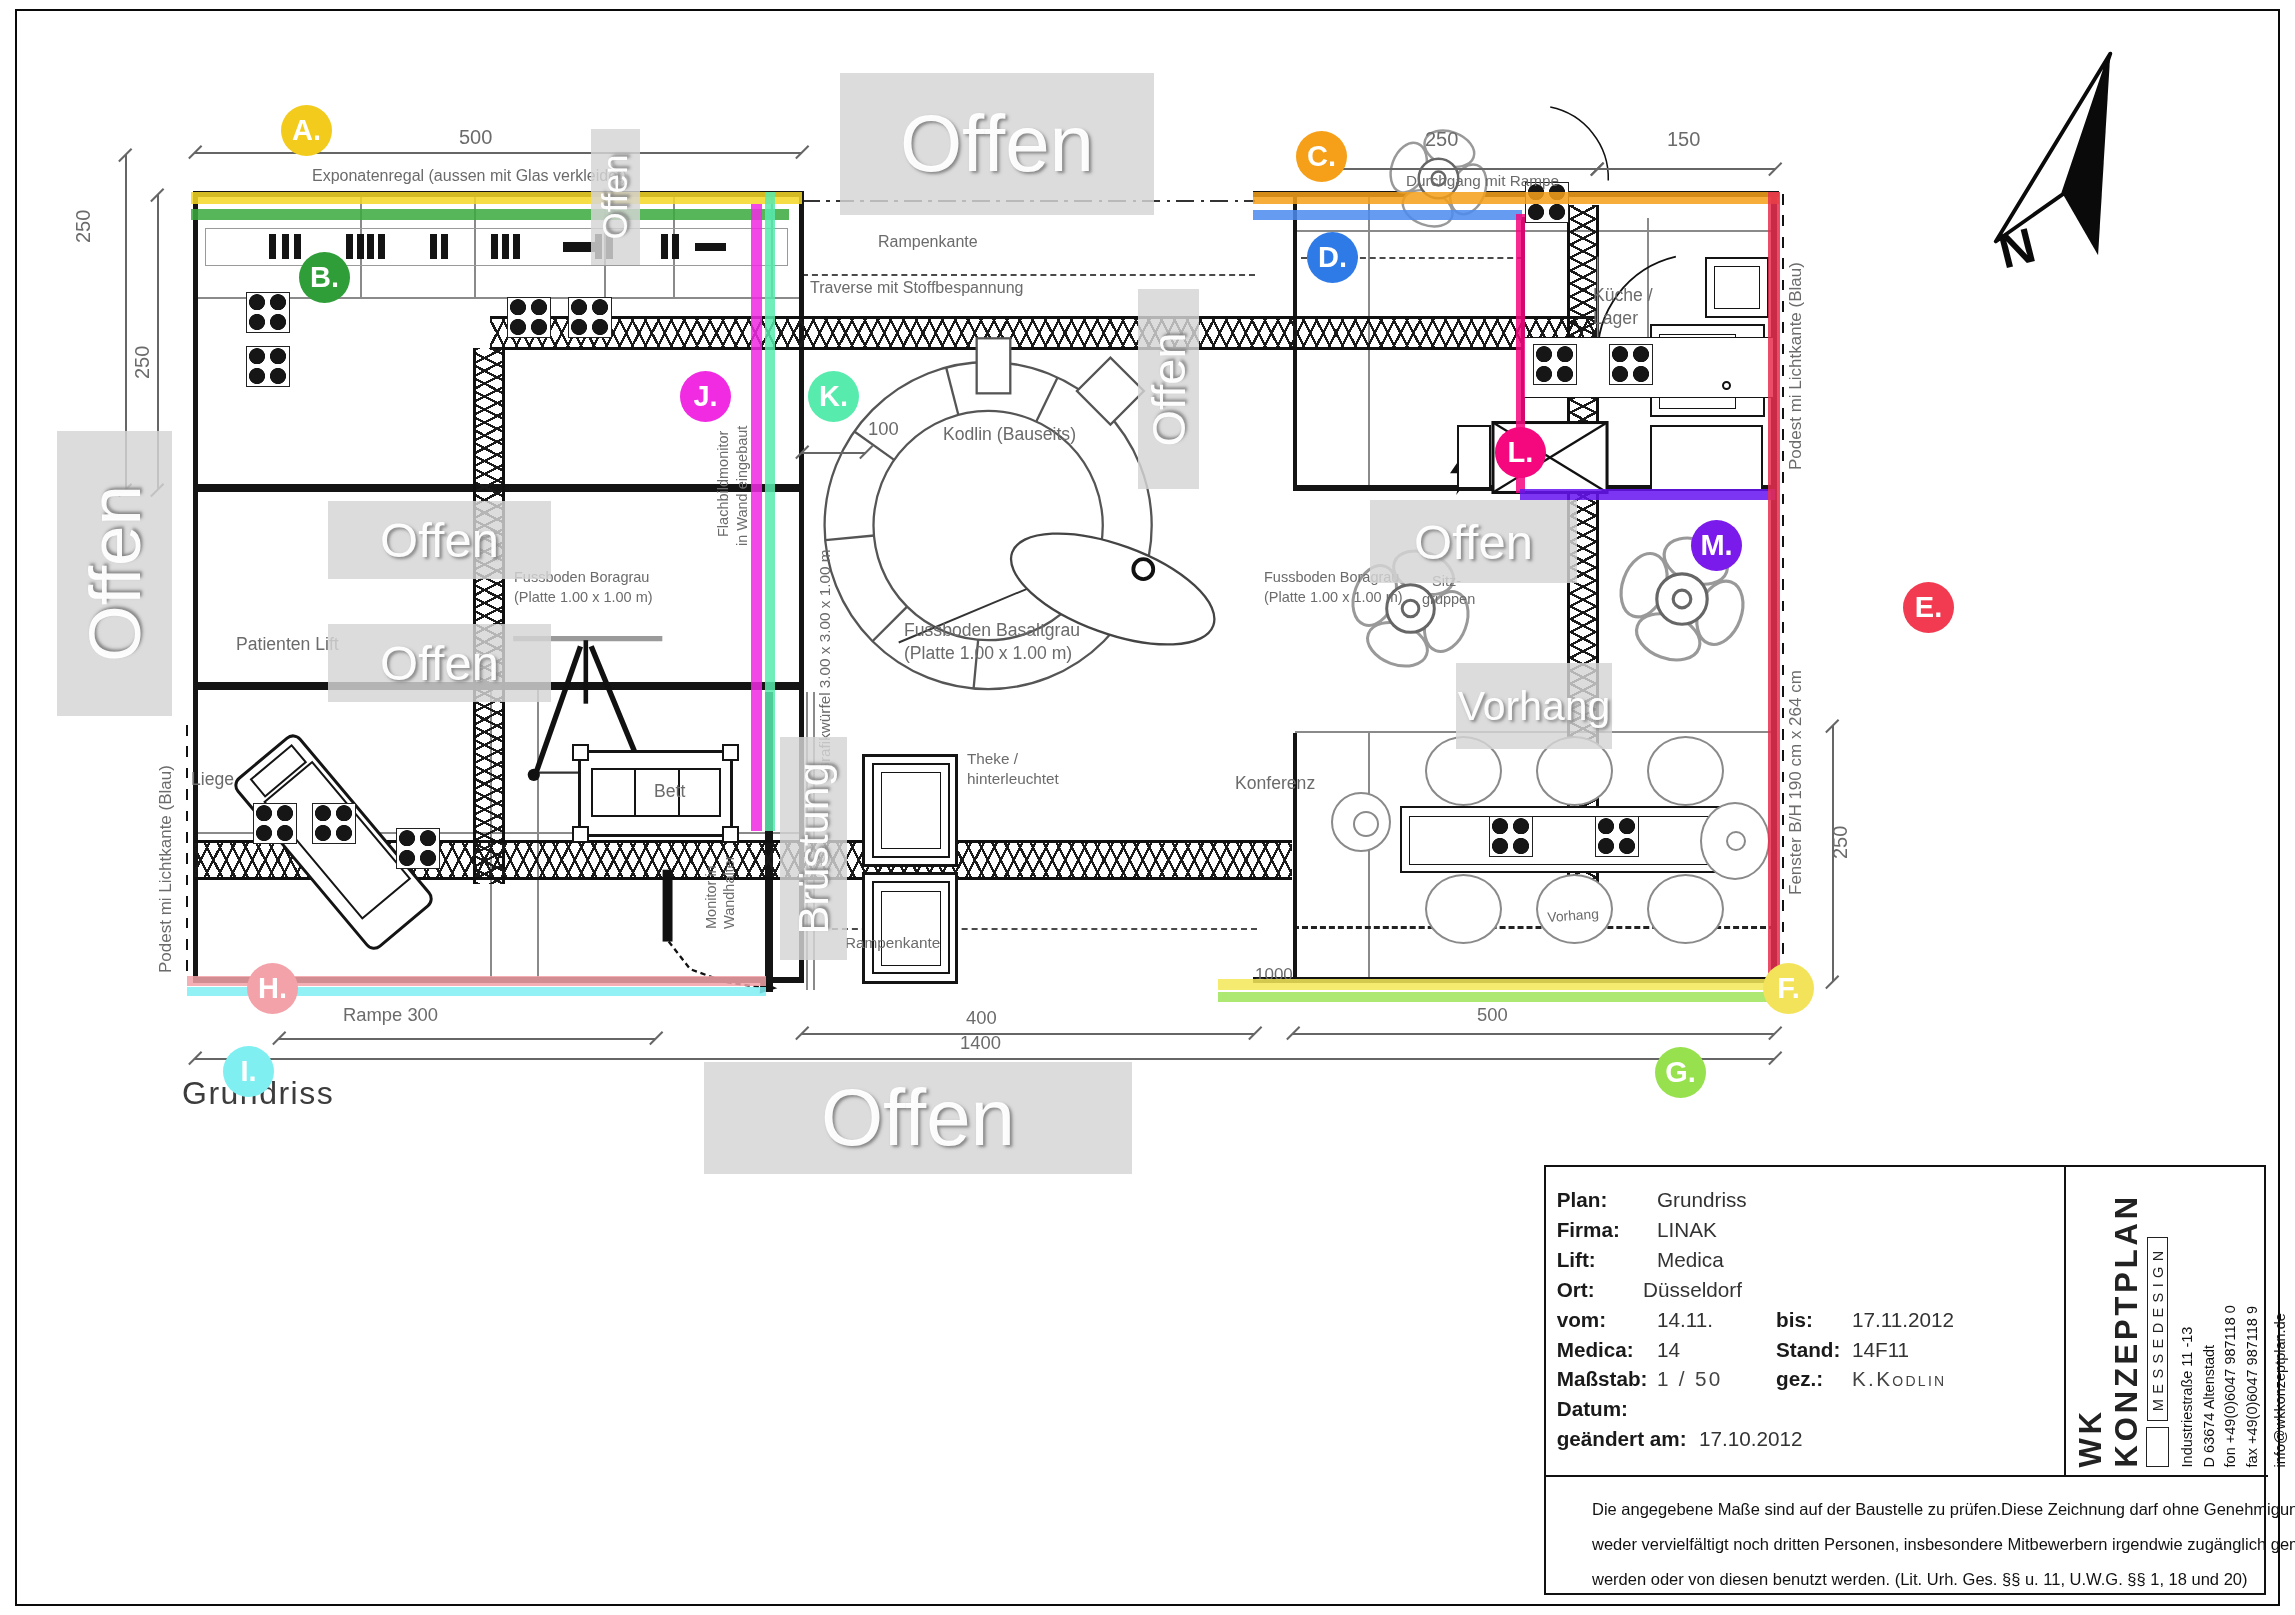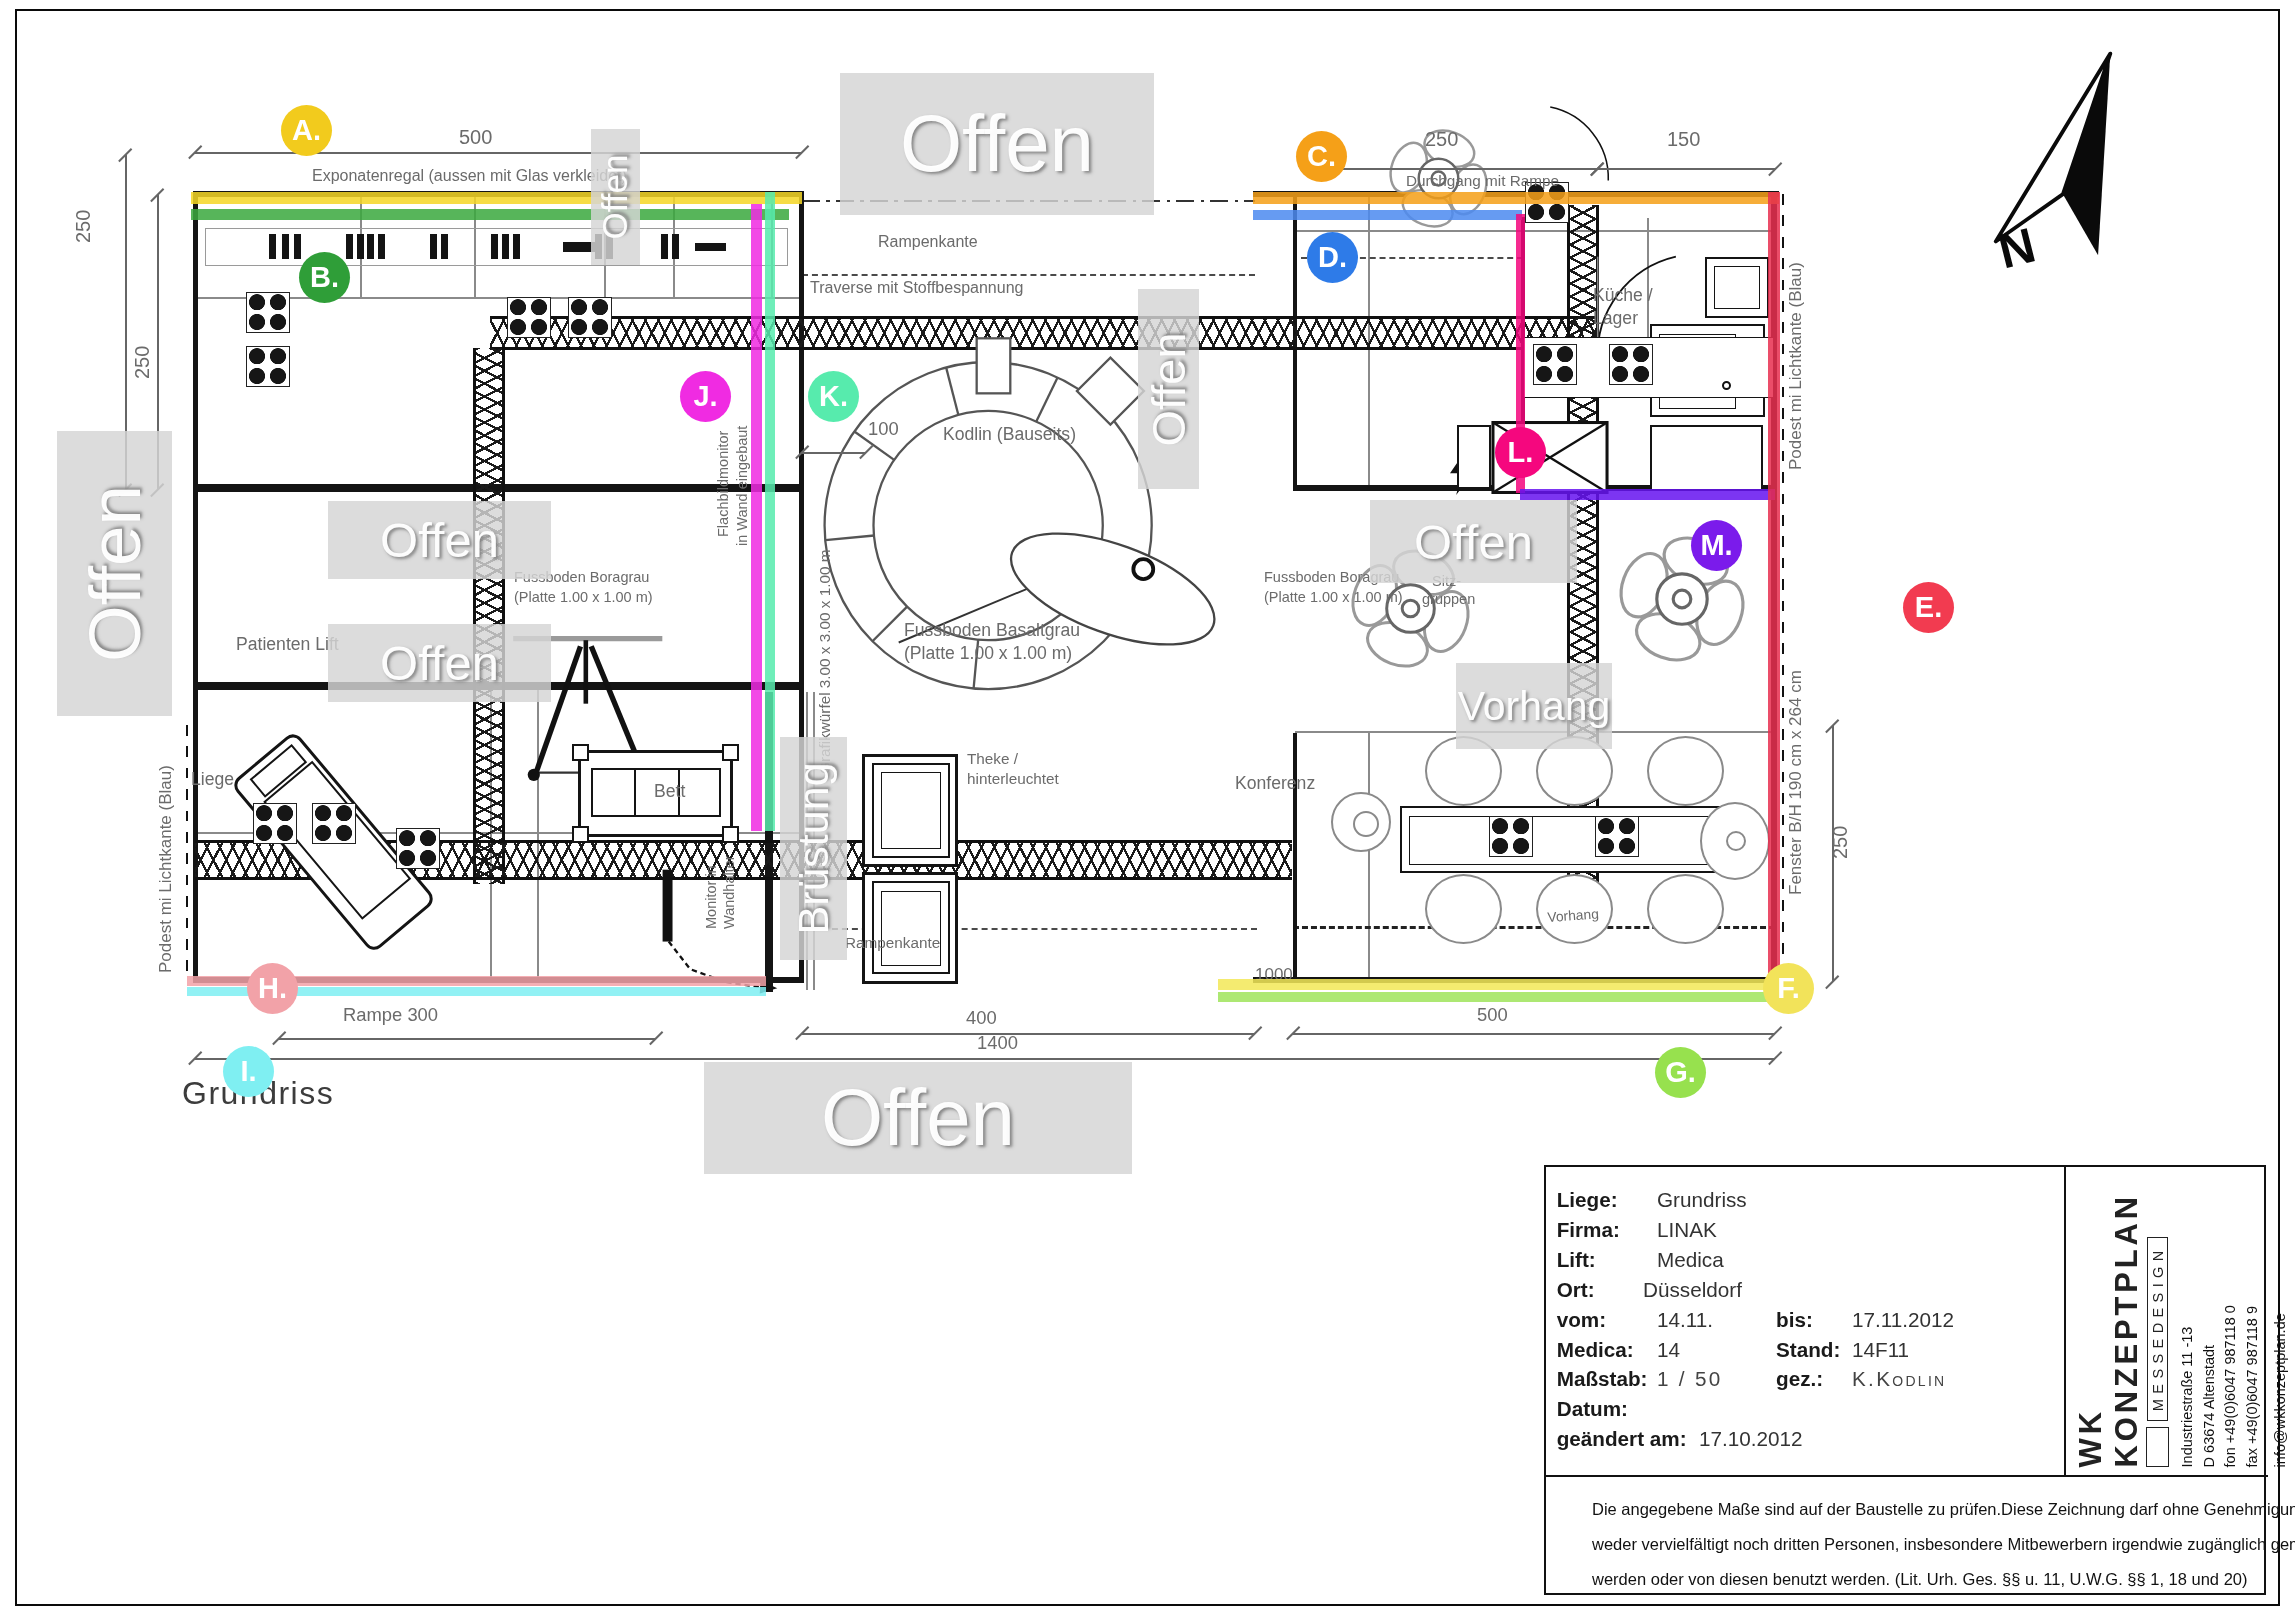--- a/index.html
+++ b/index.html
@@ -123,21 +123,21 @@
   </svg>
 
   <svg class="fig" style="left:1491px;top:421px;width:118px;height:73px" viewBox="0 0 154 96">
     <rect x="2" y="2" width="150" height="92" fill="#fff" stroke="#111" stroke-width="4"></rect>
     <line x1="2" y1="2" x2="152" y2="94" stroke="#111" stroke-width="3"></line>
     <line x1="152" y1="2" x2="2" y2="94" stroke="#111" stroke-width="3"></line>
   </svg>
 
   <div id="titleblock">
     <div id="tb-info">
-        <div class="tb-row tb-lab" style="left: 10.7px; top: 21.4px;">Liege:</div>
+        <div class="tb-row tb-lab" style="left: 10.7px; top: 21.4px;">Plan:</div>
         <div class="tb-row tb-val" style="left: 111px; top: 21.4px;">Grundriss</div>
         <div class="tb-row tb-lab" style="left: 10.7px; top: 51px;">Firma:</div>
         <div class="tb-row tb-val" style="left: 111px; top: 51px;">LINAK</div>
         <div class="tb-row tb-lab" style="left: 10.7px; top: 81px;">Lift:</div>
         <div class="tb-row tb-val" style="left: 111px; top: 81px;">Medica</div>
         <div class="tb-row tb-lab" style="left: 10.7px; top: 111px;">Ort:</div>
         <div class="tb-row tb-val" style="left: 97px; top: 111px;">Düsseldorf</div>
         <div class="tb-row tb-lab" style="left: 10.7px; top: 141px;">vom:</div>
         <div class="tb-row tb-val" style="left: 111px; top: 141px;">14.11.</div>
         <div class="tb-row tb-lab" style="left: 230px; top: 141px;">bis:</div>
@@ -382,21 +382,21 @@
     <div class="lbl" style="left: 1422px; top: 592px; font-size: 14.5px;">gruppen</div>
     <div class="lbl" style="left: 1547px; top: 911px; font-size: 13.8px; transform: rotate(-4deg); transform-origin: 0px 0px;">Vorhang</div>
     <div class="lbl" style="left: 704px; top: 929px; font-size: 14.5px; transform: rotate(-90deg); transform-origin: 0px 0px;">Monitor in</div>
     <div class="lbl" style="left: 722px; top: 929px; font-size: 14.5px; transform: rotate(-90deg); transform-origin: 0px 0px;">Wandhalter</div>
     <div class="lbl" style="left: 1235px; top: 774px; font-size: 17.6px; text-align: right;">Konferenz</div>
     <div class="lbl" style="left: 967px; top: 751px; font-size: 15.3px;">Theke /</div>
     <div class="lbl" style="left: 967px; top: 771px; font-size: 15.3px;">hinterleuchtet</div>
     <div class="lbl" style="left: 845px; top: 935px; font-size: 15.3px;">Rampenkante</div>
     <div class="lbl" style="left: 343px; top: 1005px; font-size: 18.4px;">Rampe  300</div>
     <div class="lbl" style="left: 966px; top: 1008px; font-size: 18.4px;">400</div>
-    <div class="lbl" style="left: 960px; top: 1033px; font-size: 18.4px; margin-left: 17px;">1400</div>
+    <div class="lbl" style="left: 960px; top: 1033px; font-size: 18.4px;">1400</div>
     <div class="lbl" style="left: 1477px; top: 1005px; font-size: 18.4px;">500</div>
     <div class="lbl" style="left: 1255px; top: 966px; font-size: 17px;">1000</div>
     <div class="bar" style="left: 191px; top: 192px; width: 611px; height: 12.2px; background: rgb(245, 214, 39);"></div>
     <div class="bar" style="left: 191px; top: 209px; width: 598px; height: 10.7px; background: rgb(59, 169, 63);"></div>
     <div class="bar" style="left: 1253px; top: 192px; width: 526px; height: 12.2px; background: rgb(245, 160, 24);"></div>
     <div class="bar" style="left: 1253px; top: 210px; width: 269px; height: 10px; background: rgb(77, 139, 240);"></div>
     <div class="bar" style="left: 751px; top: 204px; width: 10.7px; height: 627px; background: rgb(240, 43, 226);"></div>
     <div class="bar" style="left: 765px; top: 192px; width: 10px; height: 639px; background: rgb(87, 235, 173);"></div>
     <div class="bar" style="left: 1516px; top: 214px; width: 9.2px; height: 279px; background: rgb(245, 7, 126);"></div>
     <div class="bar" style="left: 1520px; top: 489px; width: 255px; height: 10.7px; background: rgb(103, 20, 240);"></div>

